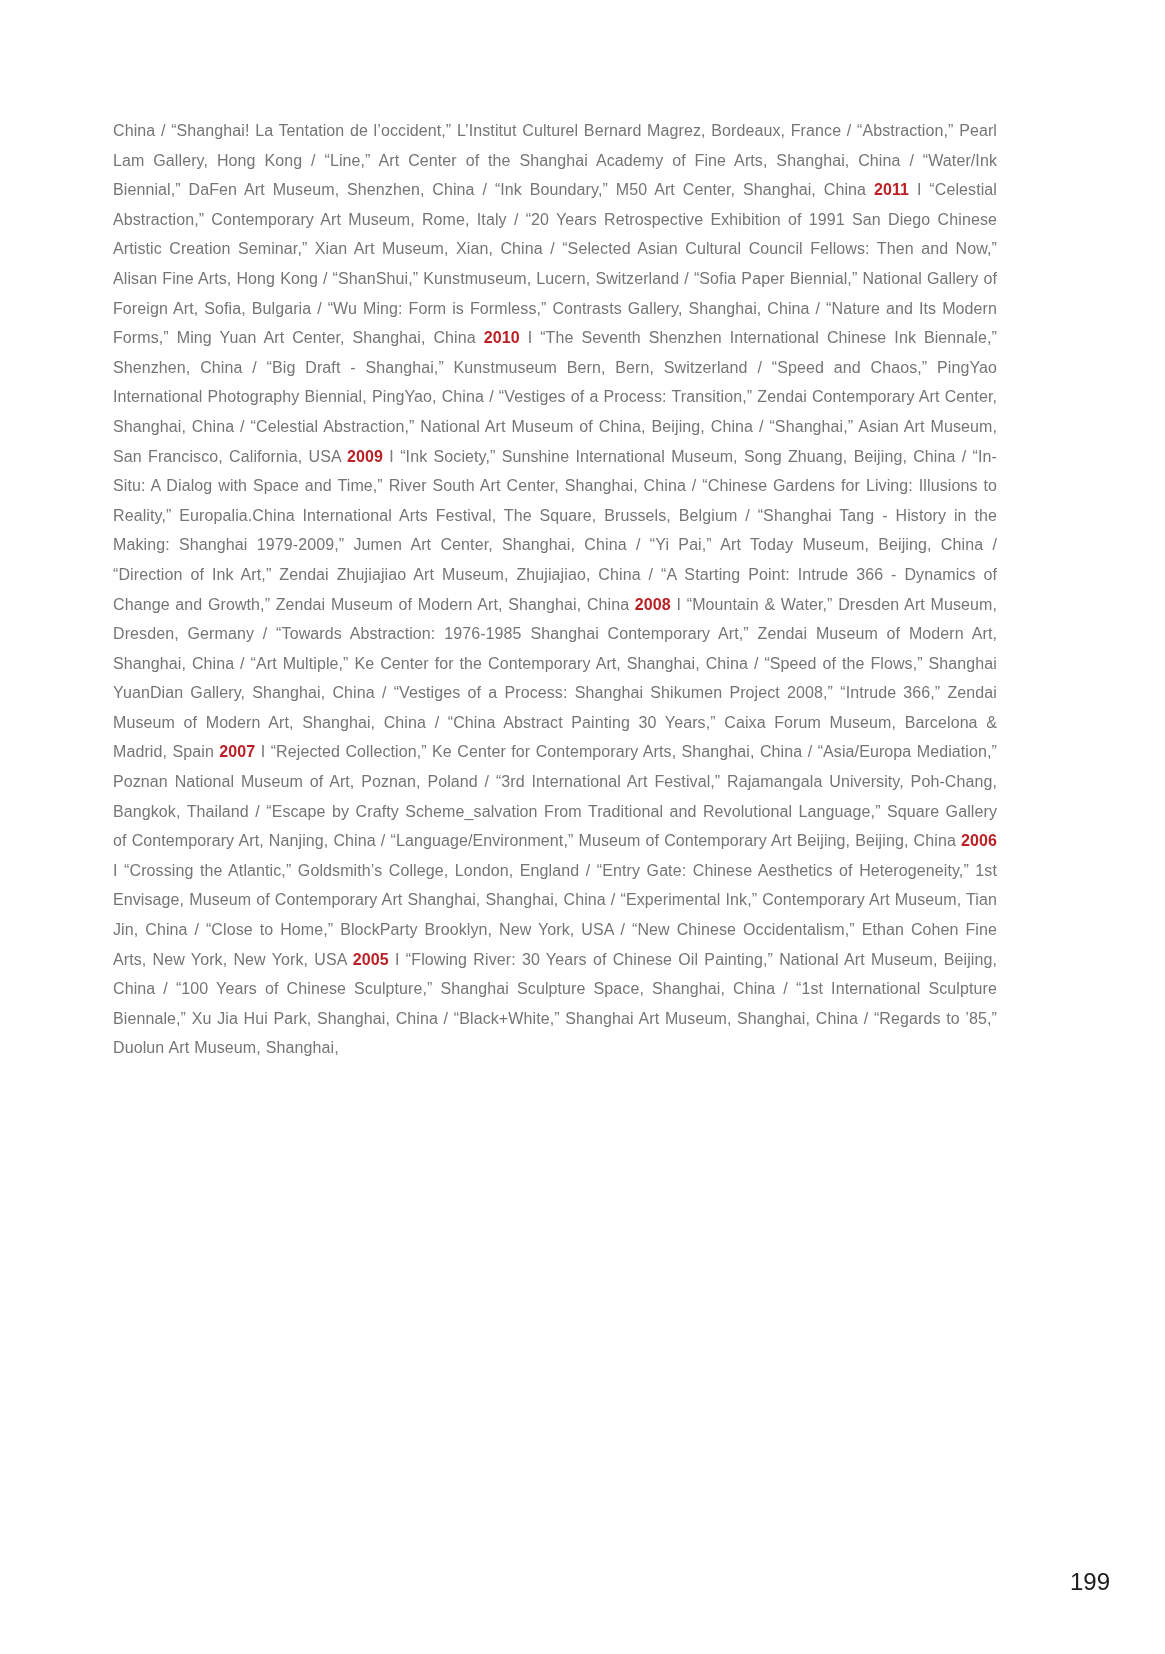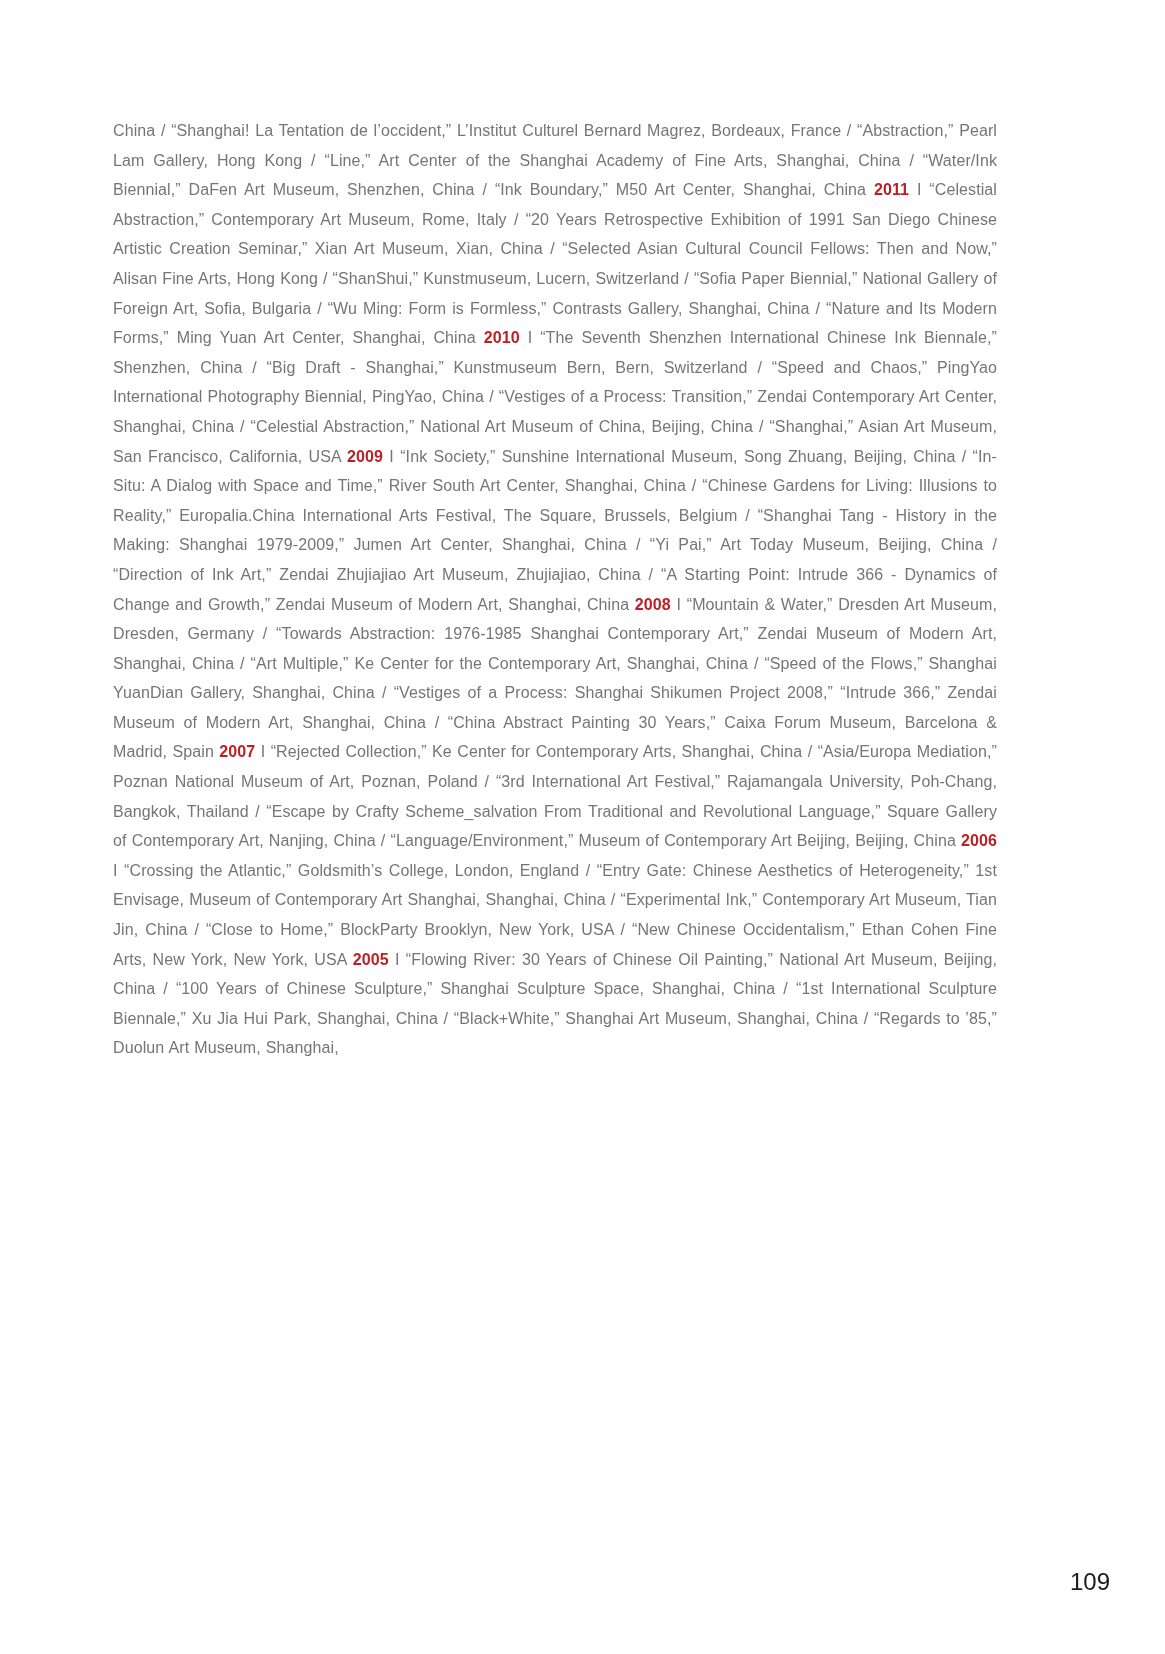--- a/index.html
+++ b/index.html
@@ -42,15 +42,15 @@
 </style>
 </head>
 <body>
 
 <div class="sheet">
 
   <div class="body-text">
     <span>China / “Shanghai! La Tentation de l’occident,” L’Institut Culturel Bernard Magrez, Bordeaux, France / “Abstraction,” Pearl Lam Gallery, Hong Kong / “Line,” Art Center of the Shanghai Academy of Fine Arts, Shanghai, China / “Water/Ink Biennial,” DaFen Art Museum, Shenzhen, China / “Ink Boundary,” M50 Art Center, Shanghai, China </span><span class="year">2011</span><span> I “Celestial Abstraction,” Contemporary Art Museum, Rome, Italy / “20 Years Retrospective Exhibition of 1991 San Diego Chinese Artistic Creation Seminar,” Xian Art Museum, Xian, China / “Selected Asian Cultural Council Fellows: Then and Now,” Alisan Fine Arts, Hong Kong / “ShanShui,” Kunstmuseum, Lucern, Switzerland / “Sofia Paper Biennial,” National Gallery of Foreign Art, Sofia, Bulgaria / “Wu Ming: Form is Formless,” Contrasts Gallery, Shanghai, China / “Nature and Its Modern Forms,” Ming Yuan Art Center, Shanghai, China </span><span class="year">2010</span><span> I “The Seventh Shenzhen International Chinese Ink Biennale,” Shenzhen, China / “Big Draft - Shanghai,” Kunstmuseum Bern, Bern, Switzerland / “Speed and Chaos,” PingYao International Photography Biennial, PingYao, China / “Vestiges of a Process: Transition,” Zendai Contemporary Art Center, Shanghai, China / “Celestial Abstraction,” National Art Museum of China, Beijing, China / “Shanghai,” Asian Art Museum, San Francisco, California, USA </span><span class="year">2009</span><span> I “Ink Society,” Sunshine International Museum, Song Zhuang, Beijing, China / “In-Situ: A Dialog with Space and Time,” River South Art Center, Shanghai, China / “Chinese Gardens for Living: Illusions to Reality,” Europalia.China International Arts Festival, The Square, Brussels, Belgium / “Shanghai Tang - History in the Making: Shanghai 1979-2009,” Jumen Art Center, Shanghai, China / “Yi Pai,” Art Today Museum, Beijing, China / “Direction of Ink Art,” Zendai Zhujiajiao Art Museum, Zhujiajiao, China / “A Starting Point: Intrude 366 - Dynamics of Change and Growth,” Zendai Museum of Modern Art, Shanghai, China </span><span class="year">2008</span><span> I “Mountain &amp; Water,” Dresden Art Museum, Dresden, Germany / “Towards Abstraction: 1976-1985 Shanghai Contemporary Art,” Zendai Museum of Modern Art, Shanghai, China / “Art Multiple,” Ke Center for the Contemporary Art, Shanghai, China / “Speed of the Flows,” Shanghai YuanDian Gallery, Shanghai, China / “Vestiges of a Process: Shanghai Shikumen Project 2008,” “Intrude 366,” Zendai Museum of Modern Art, Shanghai, China / “China Abstract Painting 30 Years,” Caixa Forum Museum, Barcelona &amp; Madrid, Spain </span><span class="year">2007</span><span> I “Rejected Collection,” Ke Center for Contemporary Arts, Shanghai, China / “Asia/Europa Mediation,” Poznan National Museum of Art, Poznan, Poland / “3rd International Art Festival,” Rajamangala University, Poh-Chang, Bangkok, Thailand / “Escape by Crafty Scheme_salvation From Traditional and Revolutional Language,” Square Gallery of Contemporary Art, Nanjing, China / “Language/Environment,” Museum of Contemporary Art Beijing, Beijing, China </span><span class="year">2006</span><span> I “Crossing the Atlantic,” Goldsmith’s College, London, England / “Entry Gate: Chinese Aesthetics of Heterogeneity,” 1st Envisage, Museum of Contemporary Art Shanghai, Shanghai, China / “Experimental Ink,” Contemporary Art Museum, Tian Jin, China / “Close to Home,” BlockParty Brooklyn, New York, USA / “New Chinese Occidentalism,” Ethan Cohen Fine Arts, New York, New York, USA </span><span class="year">2005</span><span> I “Flowing River: 30 Years of Chinese Oil Painting,” National Art Museum, Beijing, China / “100 Years of Chinese Sculpture,” Shanghai Sculpture Space, Shanghai, China / “1st International Sculpture Biennale,” Xu Jia Hui Park, Shanghai, China / “Black+White,” Shanghai Art Museum, Shanghai, China / “Regards to ’85,” Duolun Art Museum, Shanghai,</span>
   </div>
 
-  <div class="page-number">109</div>
+  <div class="page-number">199</div>
 
 </div>
 
 </body></html>

